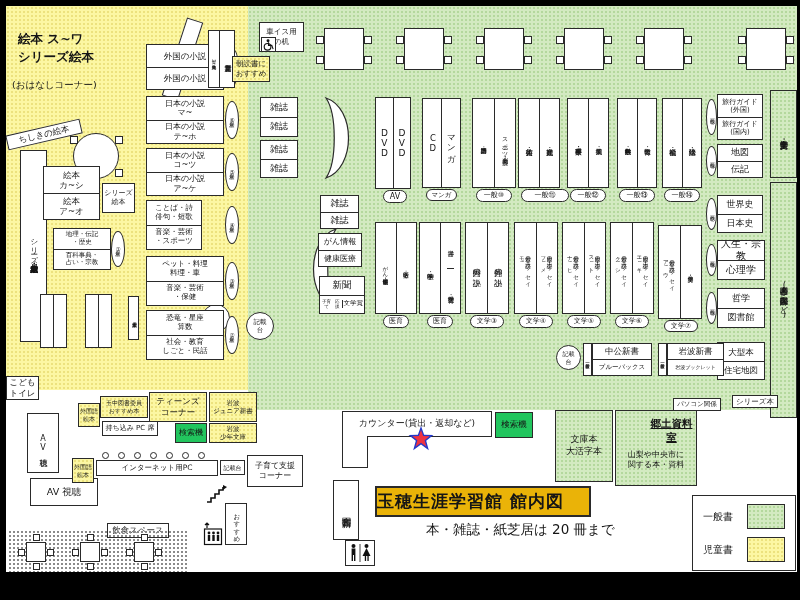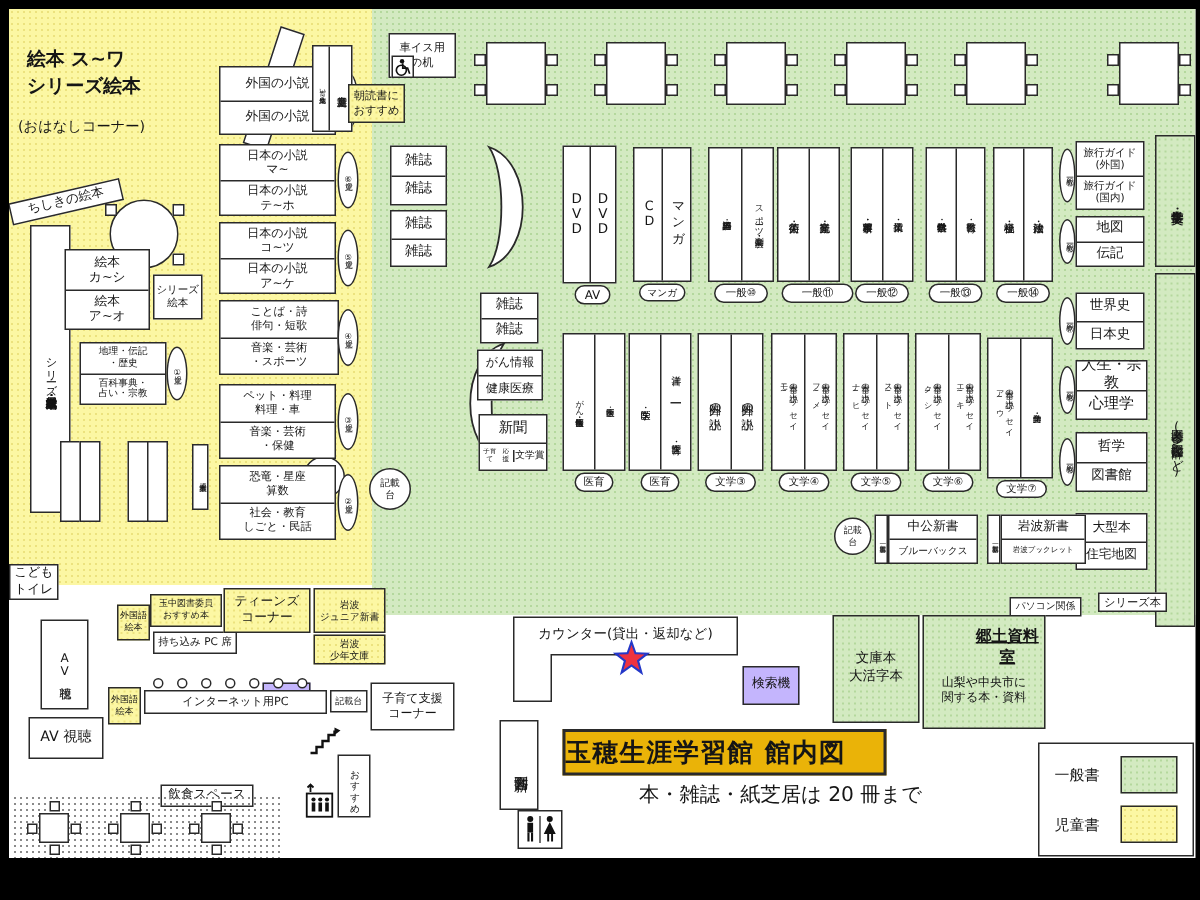--- a/index.html
+++ b/index.html
@@ -3,21 +3,21 @@
 <meta charset="utf-8">
 <style>
   html,body{margin:0;padding:0;width:800px;height:600px;overflow:hidden;background:#000;
     font-family:"DejaVu Sans","Liberation Sans",sans-serif;color:#151515;}
   #map{position:absolute;left:6px;top:6px;width:791px;height:566px;background:#ffffff;overflow:hidden;}
   .abs{position:absolute;box-sizing:border-box;}
   .bx{border:1px solid #2a2a2a;}
   .fill-white{background:#ffffff;}
   .fill-children{background-color:#fcf7a3;background-image:radial-gradient(#ece27e 1px,rgba(0,0,0,0) 1px);background-size:4px 4px;}
   .fill-general{background-color:#d3eac1;background-image:radial-gradient(#b4d89d 1px,rgba(0,0,0,0) 1px);background-size:4px 4px;}
-  .fill-pink{background:#c4b5fd;margin-top:32px;}
+  .fill-pink{background:#22c55e;}
   #zone-children{left:0;top:0;width:242px;height:384px;}
   #zone-general{left:242px;top:0;width:549px;height:404px;}
   .colflex{display:flex;flex-direction:column;}
   .rowflex{display:flex;}
   .cell{flex:1;display:flex;align-items:center;justify-content:center;overflow:hidden;}
   .cell + .cell{border-top:1px solid #2a2a2a;}
   .cl{text-align:center;line-height:1.18;}
   .bl{display:block;}
   .vcol{flex:1;display:flex;align-items:center;justify-content:center;overflow:hidden;}
   .vcol + .vcol{border-left:1px solid #2a2a2a;}
@@ -189,21 +189,21 @@
       <div class="cell">
         <div class="cl">
           <span class="bl">日本の小説</span>
           <span class="bl">ア~ケ</span>
         </div>
       </div>
     </div>
     <div class="abs ovaltag" style="left: 219px; top: 147px; width: 14px; height: 38px;">
       <span class="vtxt" style="font-size: 5.5px;">児童⑤</span>
     </div>
-    <div class="abs bx colflex fill-white" style="left: 140px; top: 194px; width: 80px; height: 50px; font-size: 7.5px;">
+    <div class="abs bx colflex fill-white" style="left: 140px; top: 194px; width: 56px; height: 50px; font-size: 7.5px;">
       <div class="cell">
         <div class="cl">
           <span class="bl">ことば・詩</span>
           <span class="bl">俳句・短歌</span>
         </div>
       </div>
       <div class="cell">
         <div class="cl">
           <span class="bl">音楽・芸術</span>
           <span class="bl">・スポーツ</span>
@@ -714,21 +714,21 @@
         <rect x="7" y="13" width="1.4" height="6" fill="#111"></rect>
         <circle cx="19.5" cy="4" r="2" fill="#111"></circle>
         <polygon points="19.5,6 15.5,14 23.5,14" fill="#111"></polygon>
         <rect x="17.8" y="14" width="1.3" height="5" fill="#111"></rect>
         <rect x="20.4" y="14" width="1.3" height="5" fill="#111"></rect>
       </svg>
     </div>
     <div class="abs bx vwrap fill-white" style="left: 21px; top: 407px; width: 32px; height: 60px; font-size: 8px;">
       <span class="vtxt">AV視聴</span>
     </div>
-    <div class="abs bx lines fill-white" style="left: 13px; top: 472px; width: 50px; height: 28px; font-size: 9.5px; align-items: center;">
+    <div class="abs bx lines fill-white" style="left: 24px; top: 472px; width: 68px; height: 28px; font-size: 9.5px; align-items: center;">
       <span class="bl">AV 視聴</span>
     </div>
     <div class="abs bx lines fill-children" style="left: 94px; top: 390px; width: 48px; height: 22px; font-size: 6px;">
       <span class="bl">玉中図書委員</span>
       <span class="bl">おすすめ本</span>
     </div>
     <div class="abs bx lines fill-children" style="left: 72px; top: 397px; width: 22px; height: 24px; font-size: 6px;">
       <span class="bl">外国語</span>
       <span class="bl">絵本</span>
     </div>

